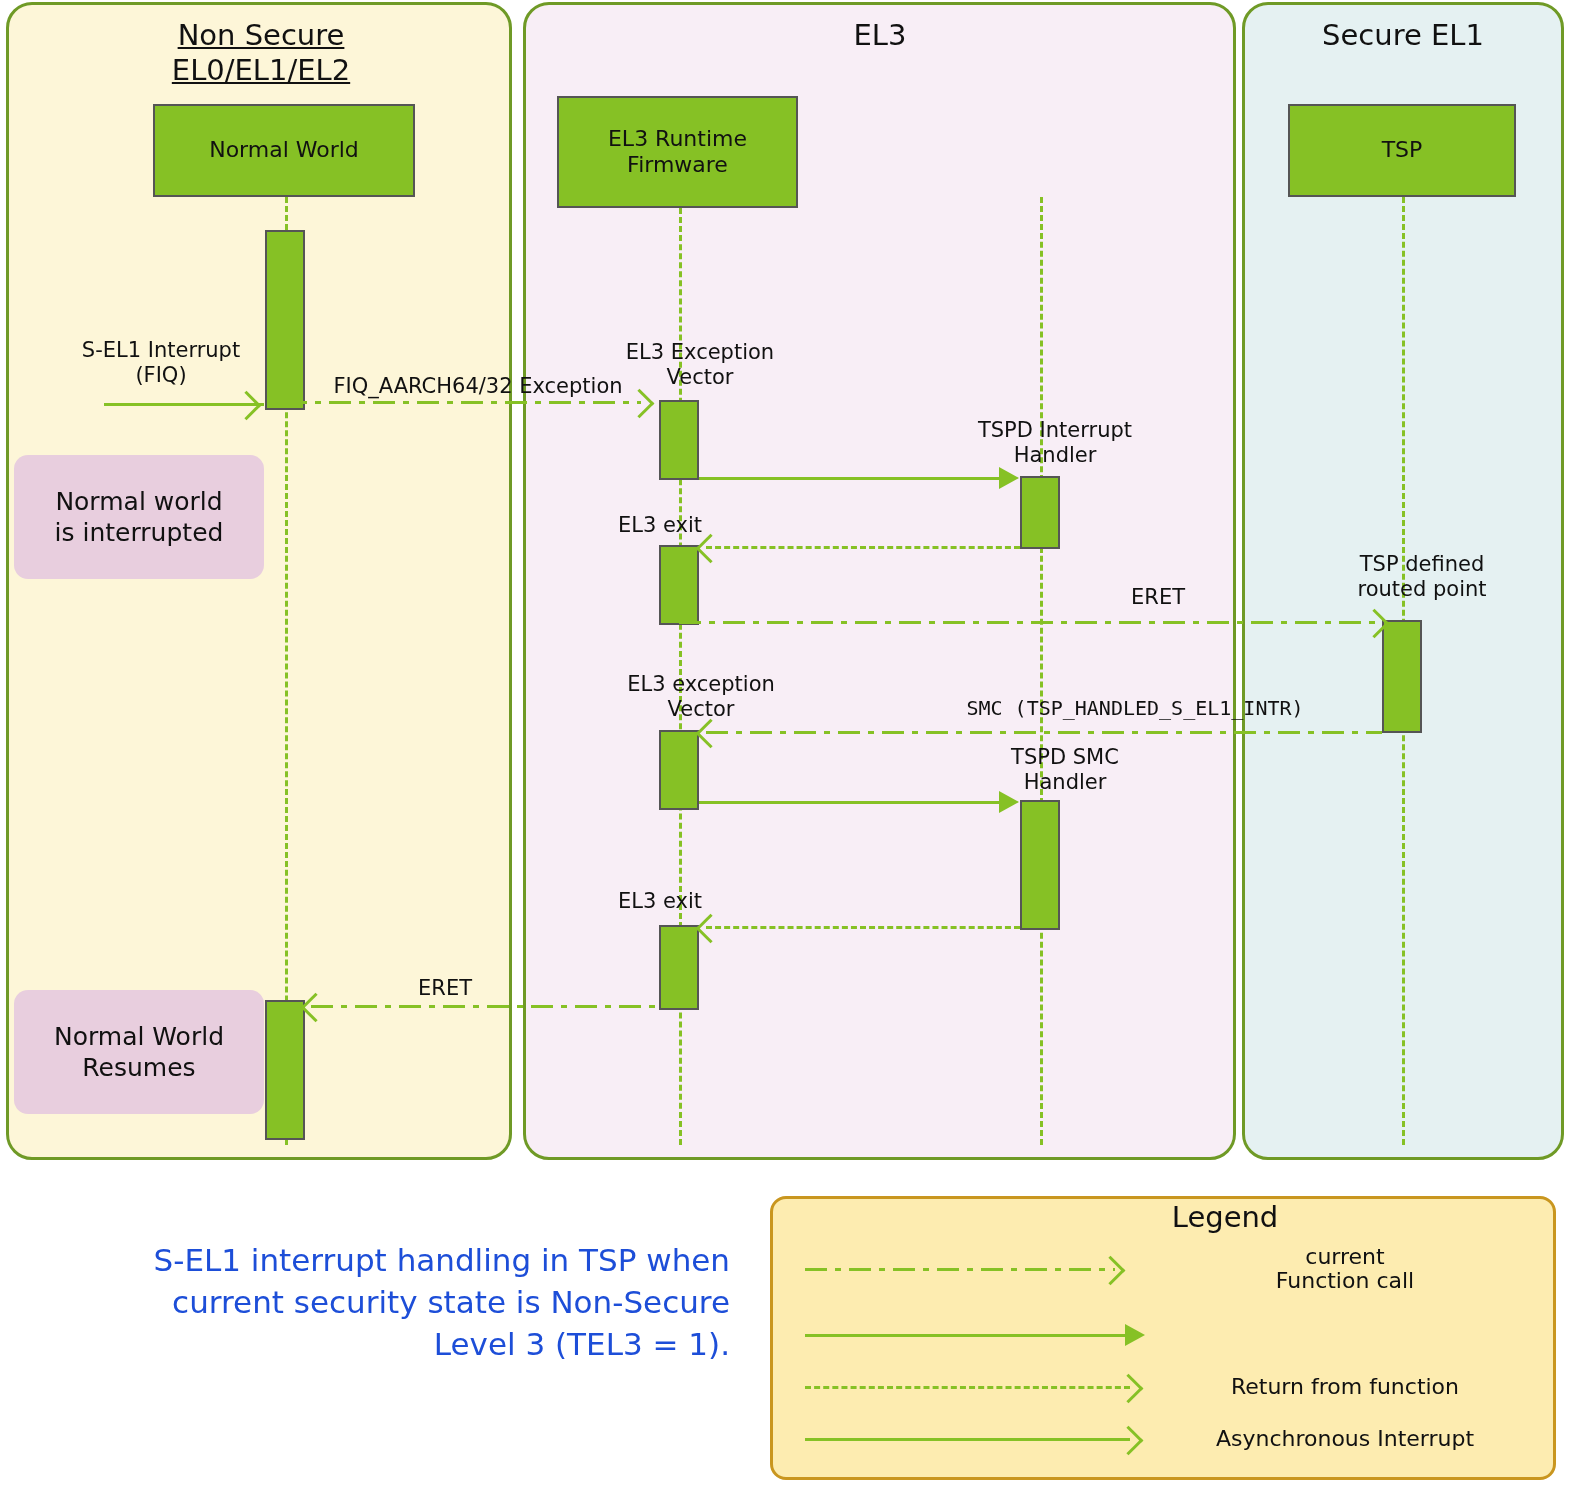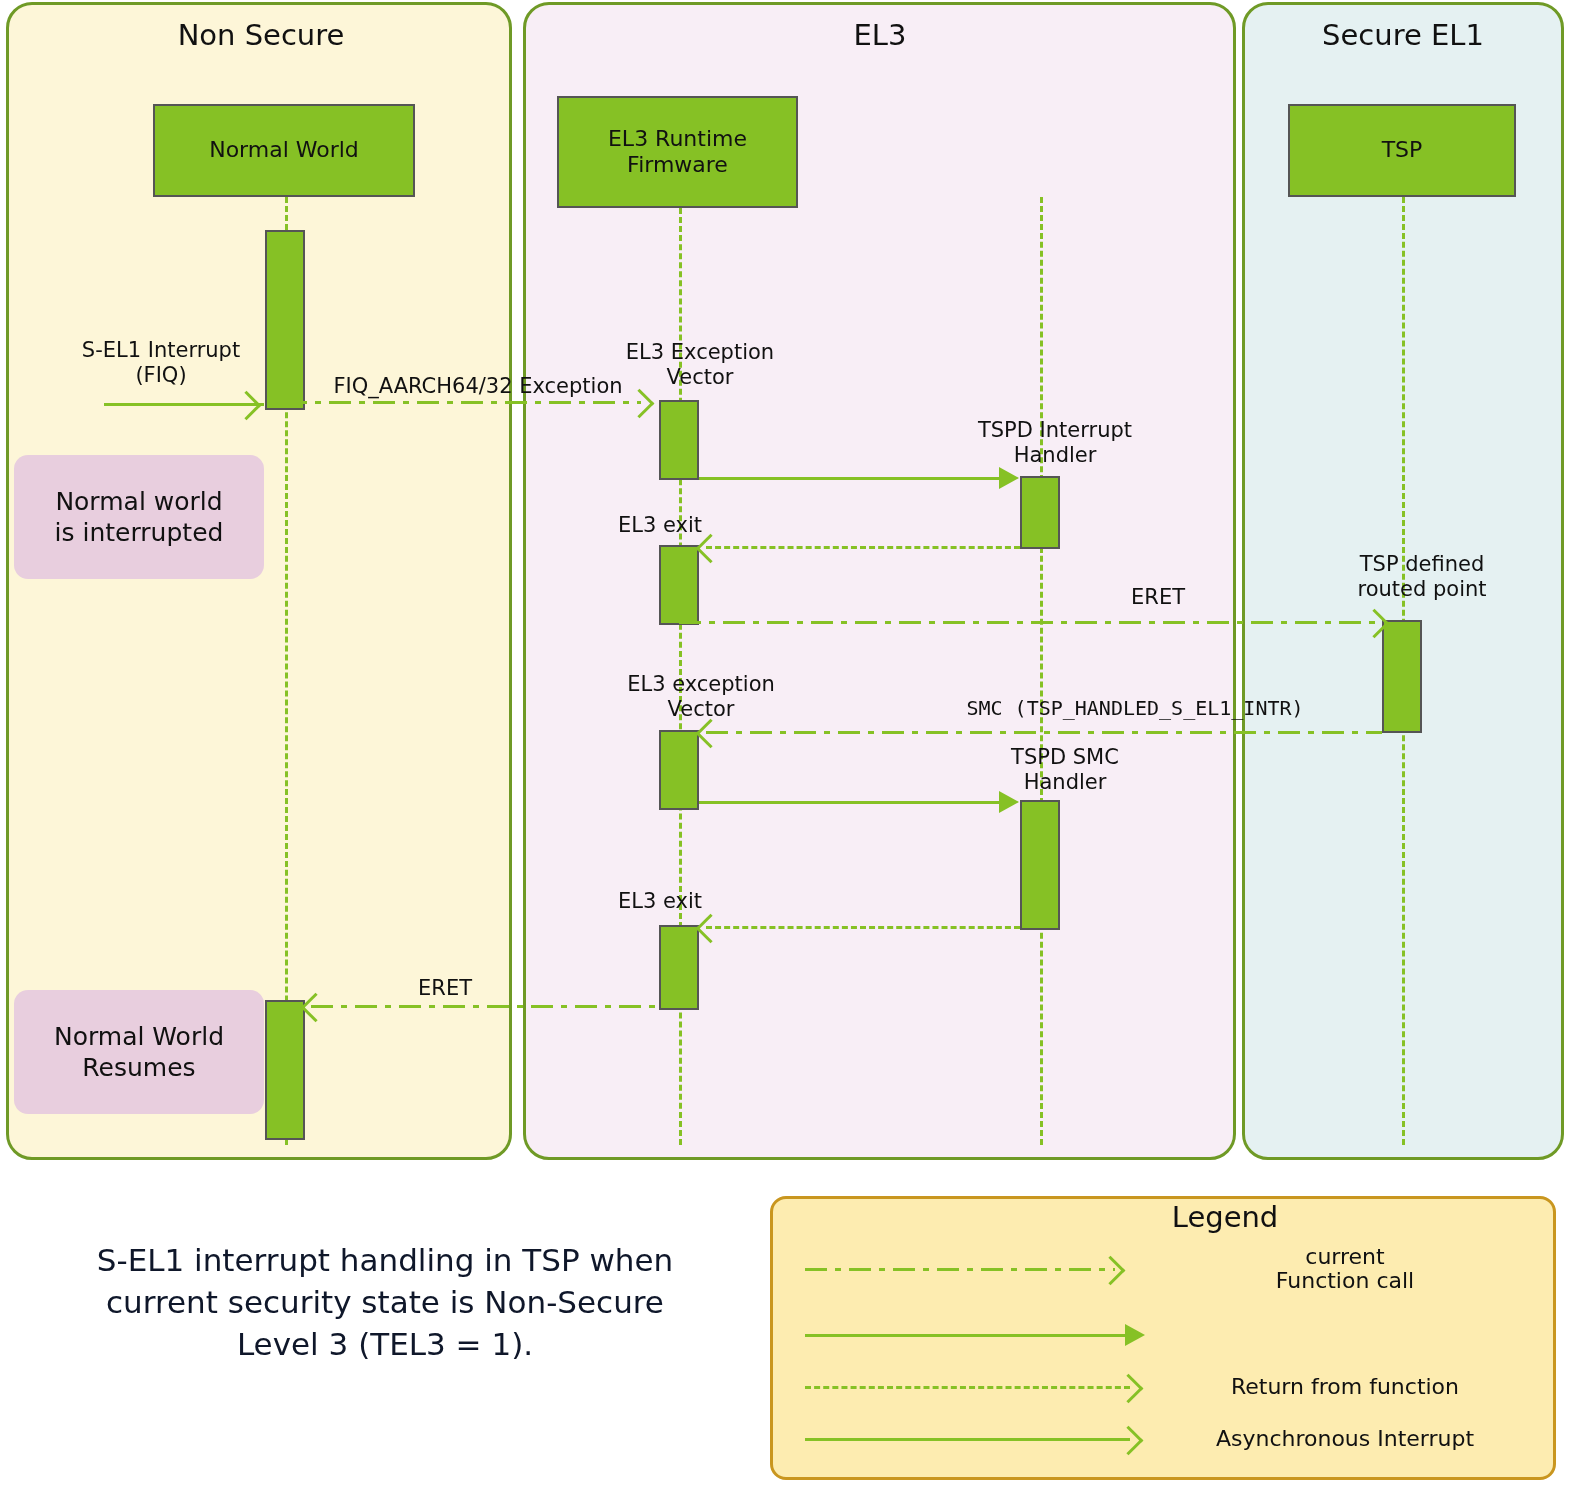--- a/index.html
+++ b/index.html
@@ -87,21 +87,21 @@
   }
 
   .msg-label{
     position:absolute;font-size:21px;color:#111;text-align:center;line-height:1.2;
   }
   .msg-label.mono{font-family:"DejaVu Sans Mono", monospace;font-size:20px;}
 
   
   .caption{
     position:absolute;
-    font-size:31px;color:#0f172a;text-align:center;line-height:1.35;
+    font-size:31px;color:#1d4ed8;text-align:right;line-height:1.35;
   }
 
   
   .legend-box{
     position:absolute;left:770px;top:1196px;width:786px;height:284px;
     background:#fdecb0;border:3px solid #c9961f;border-radius:16px;box-sizing:border-box;
   }
   .legend-title{
     position:absolute;left:770px;top:1200px;width:910px;text-align:center;
     font-size:29px;color:#111;
@@ -112,22 +112,23 @@
 </style>
 </head>
 <body>
 
 <div class="stage">
 
   <div class="lane lane-ns"></div>
   <div class="lane lane-el3"></div>
   <div class="lane lane-sel1"></div>
 
-  <div class="lane-title" style="left:56px;top:18px;width:410px;">
+  <div class="lane-title" style="left:56px;top:18px;width:410px;text-decoration:underline;">
     <div>Non Secure</div>
+    <div>EL0/EL1/EL2</div>
   </div>
   <div class="lane-title" style="left:560px;top:18px;width:640px;">EL3</div>
   <div class="lane-title" style="left:1262px;top:18px;width:282px;">Secure EL1</div>
 
   <div class="actor" style="left:153px;top:104px;width:262px;height:93px;">Normal World</div>
   <div class="actor" style="left:557px;top:96px;width:241px;height:112px;">EL3 Runtime Firmware</div>
   <div class="actor" style="left:1288px;top:104px;width:228px;height:93px;">TSP</div>
 
   <div class="lifeline" style="left:285px;top:197px;height:948px;"></div>
   <div class="lifeline" style="left:679px;top:208px;height:937px;"></div>

